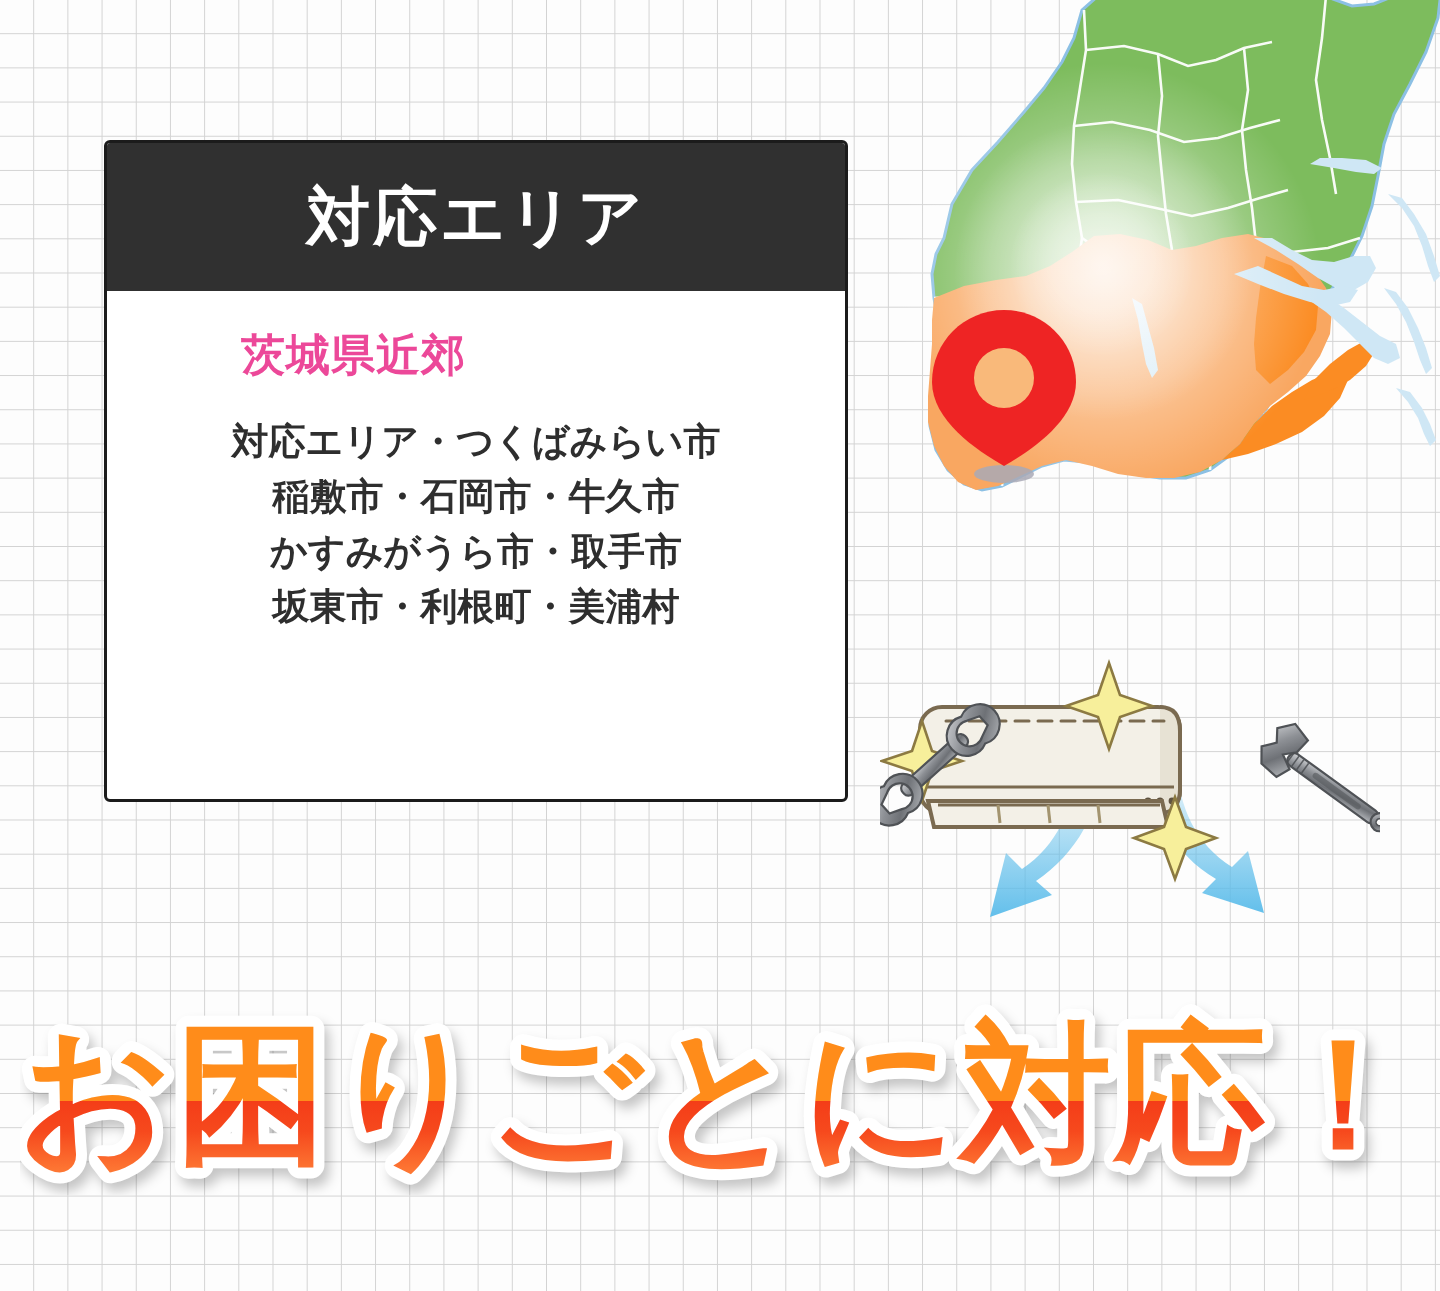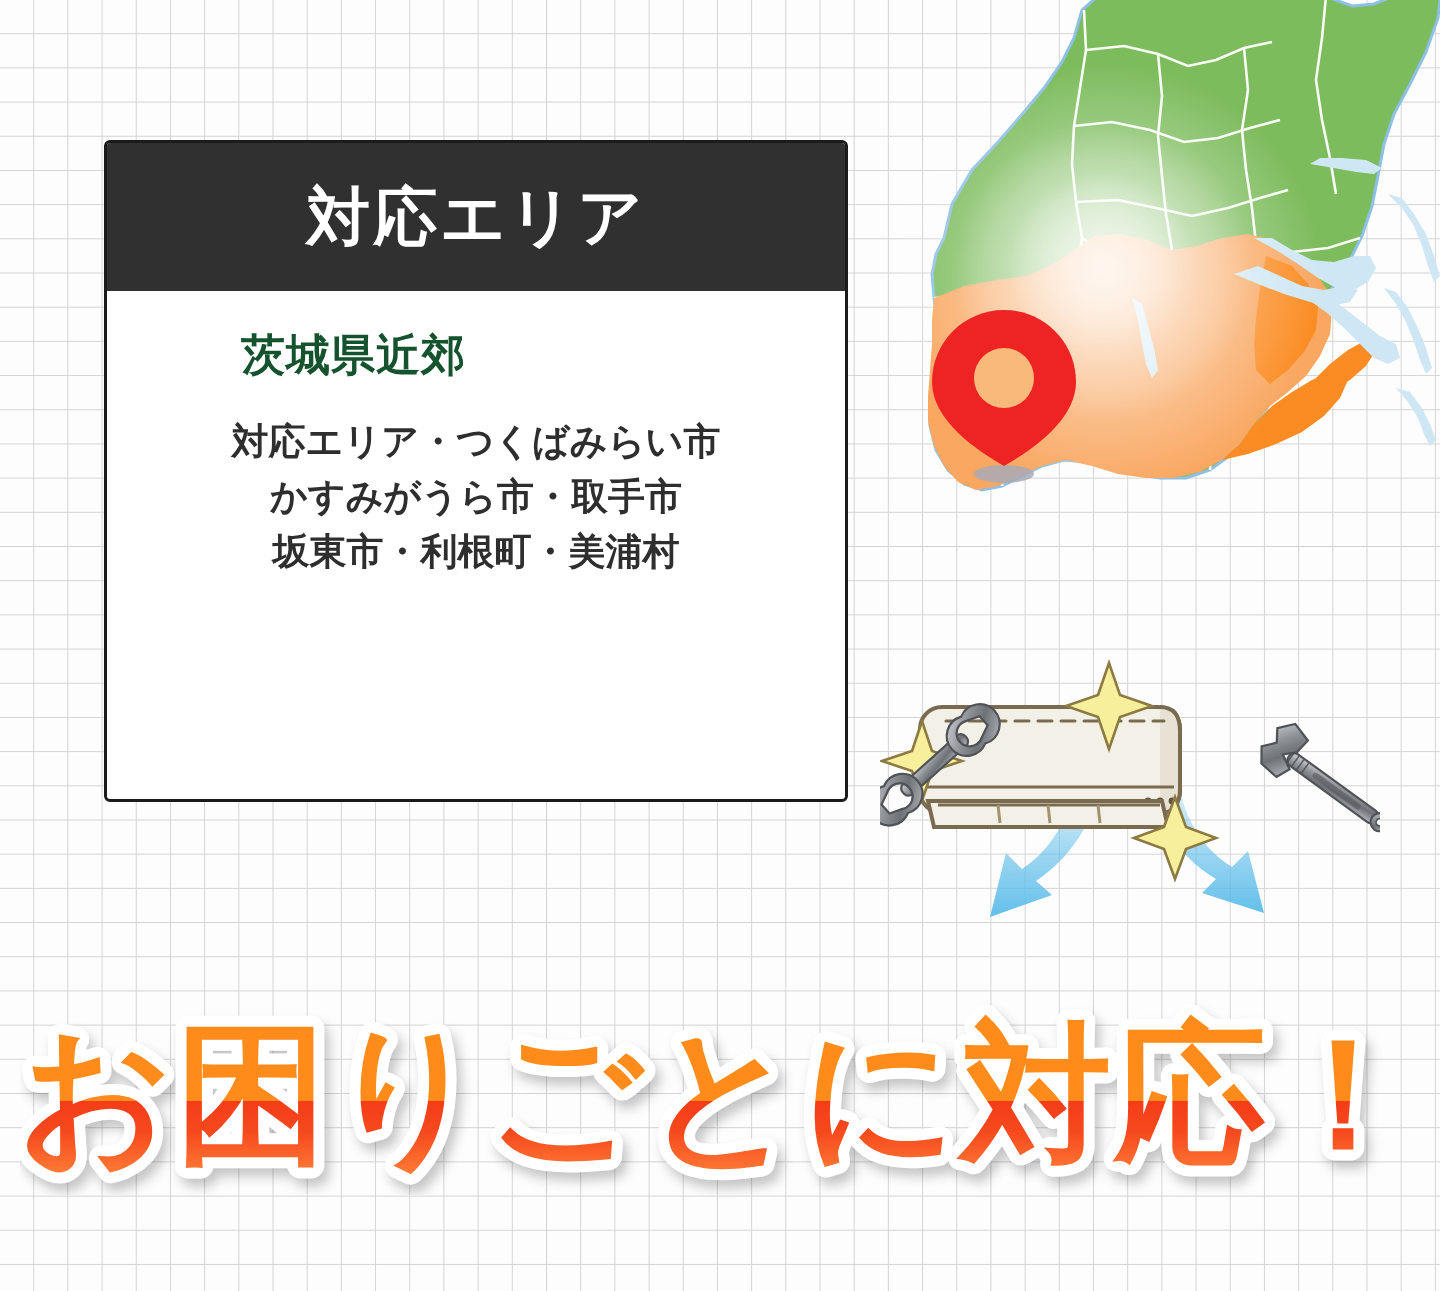--- a/index.html
+++ b/index.html
@@ -45,21 +45,21 @@
     font-size:64px;
     font-weight:bold;
     letter-spacing:3px;
     line-height:1;
   }
   #card-body{
     padding:40px 0 0 0;
     text-align:center;
   }
   #card-subtitle{
-    color:#14532d;
+    color:#ec4899;
     font-size:44px;
     font-weight:bold;
     letter-spacing:1px;
     padding-left:16px;
     text-align:left;
     margin-left:118px;
     line-height:1.1;
   }
   #city-list{
     margin-top:36px;
@@ -202,20 +202,21 @@
   <div id="card-header">
     <div id="card-title">対応エリア</div>
   </div>
 
   <div id="card-body">
 
     <div id="card-subtitle">茨城県近郊</div>
 
     <div id="city-list">
       <div class="city-line">対応エリア・つくばみらい市</div>
+      <div class="city-line">稲敷市・石岡市・牛久市</div>
       <div class="city-line">かすみがうら市・取手市</div>
       <div class="city-line">坂東市・利根町・美浦村</div>
     </div>
 
   </div>
 </div>
 
 <div id="appliance">
   <svg id="appliance-svg" viewBox="0 0 500 330" xmlns="http://www.w3.org/2000/svg">
     <defs>

